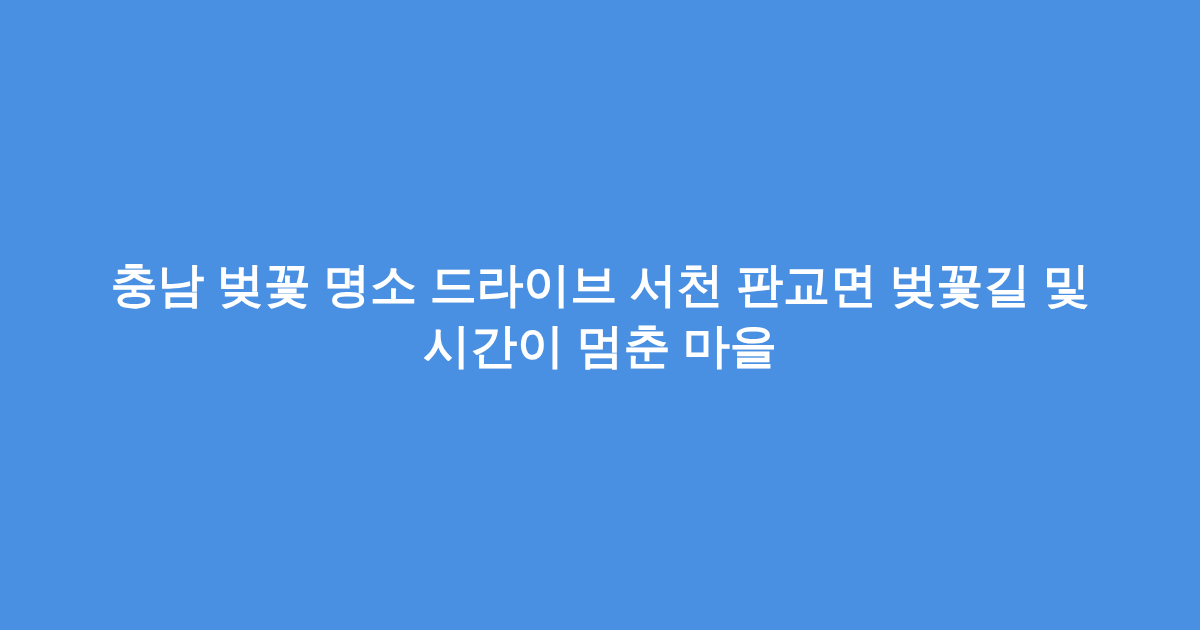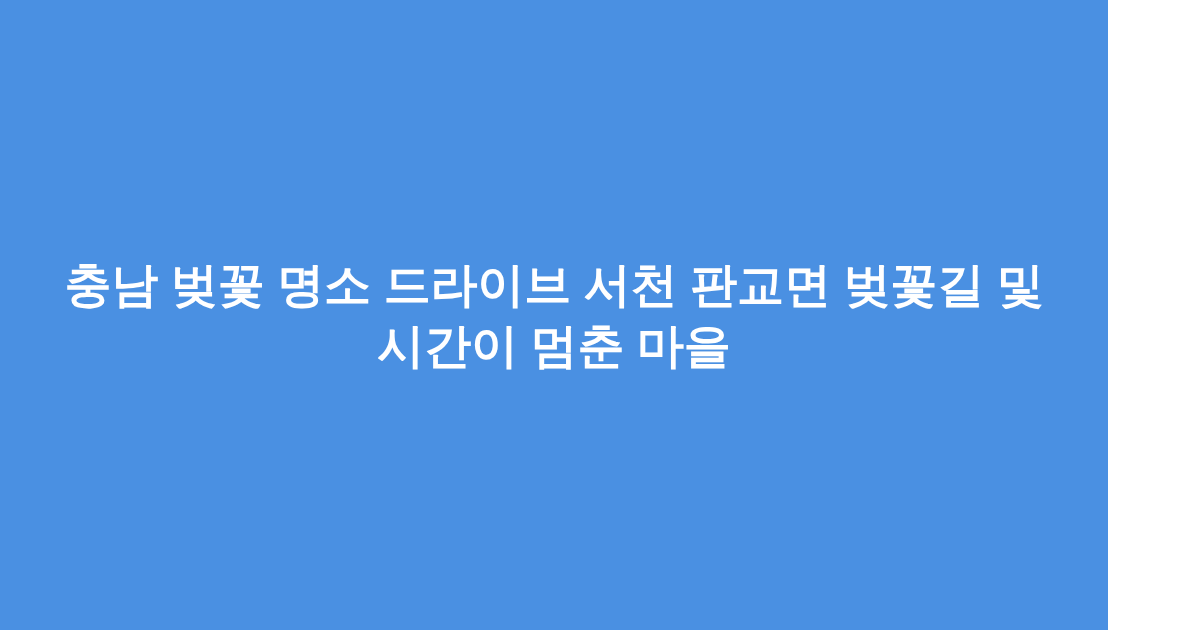--- a/index.html
+++ b/index.html
@@ -11,21 +11,21 @@
   body {
     width: 1200px;
     height: 630px;
     overflow: hidden;
     font-family: "Liberation Sans", "DejaVu Sans", sans-serif;
   }
 
   .og-card {
     position: relative;
     box-sizing: border-box;
-    width: 1108px;
+    width: 1200px;
     height: 630px;
     display: flex;
     align-items: center;
     justify-content: center;
     background-color: #4a90e2;
   }
 
   .og-card__inner {
     width: 1030px;
     display: flex;

